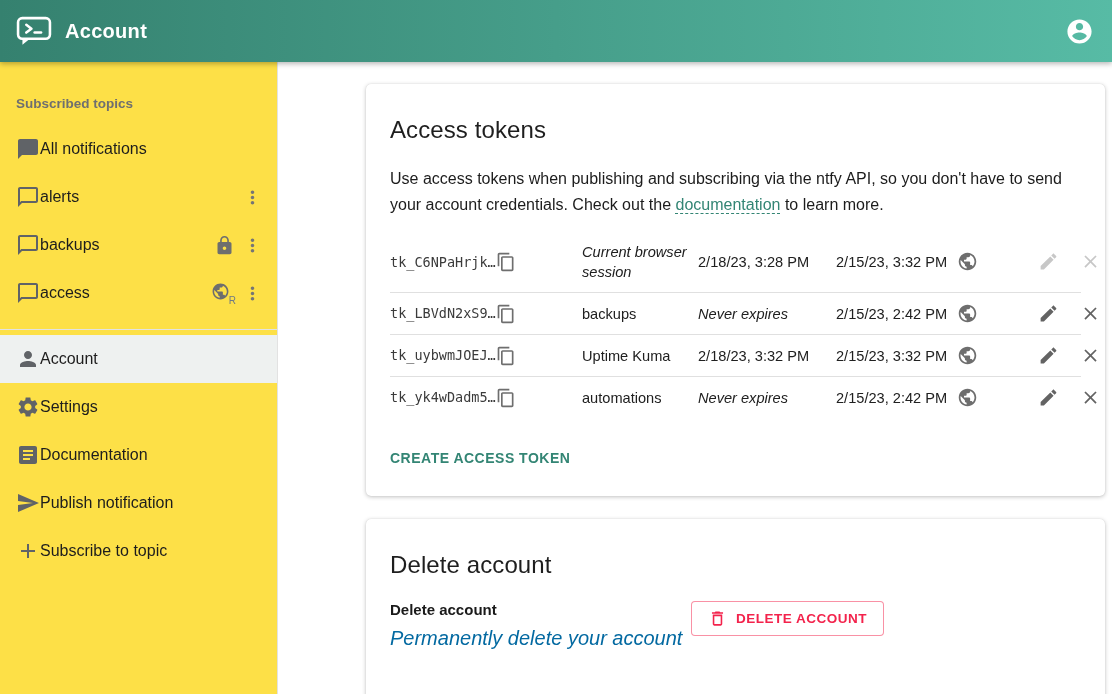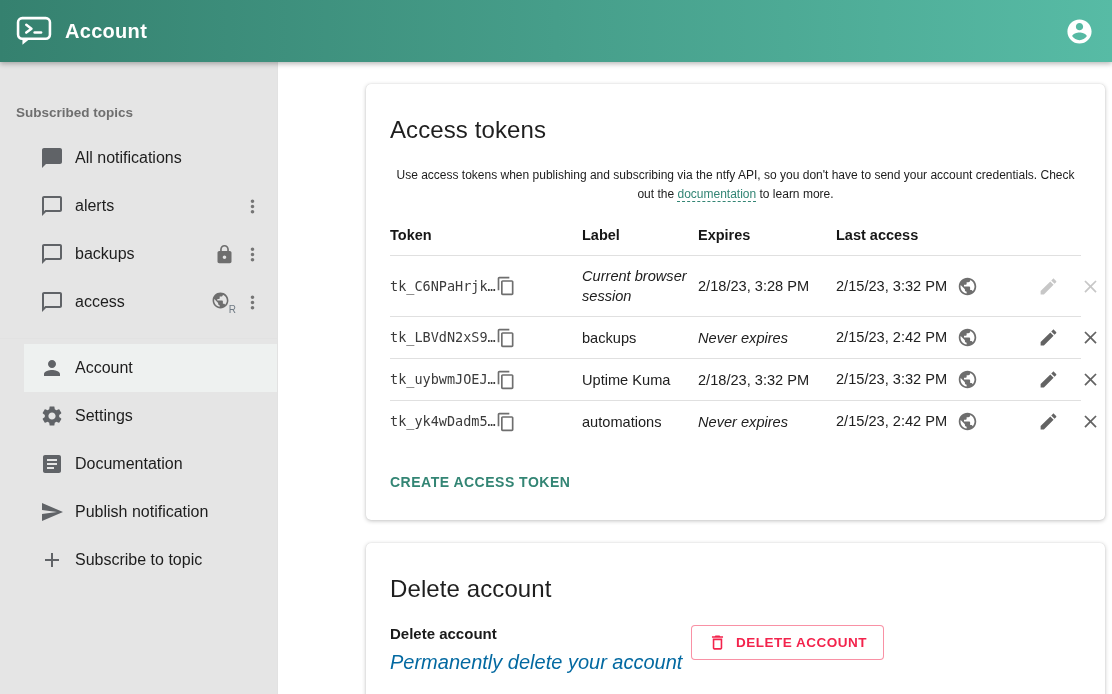--- a/index.html
+++ b/index.html
@@ -22,29 +22,29 @@
   }
   .appbar .logo { width: 36px; height: 32px; }
   .appbar-title { font-size: 20px; font-weight: 600; margin-left: 13px; letter-spacing: 0.3px; }
   .appbar .spacer { flex: 1; }
   .iconbtn { background: none; border: none; padding: 0; cursor: pointer; color: inherit; }
   .account-circle { width: 29px; height: 29px; color: #fff; }
 
   
   .sidebar {
     position: absolute; top: 62px; left: 0; width: 278px; bottom: 0;
-    background: #e5e5e5; border-right: 1px solid #e2e2e2;
-    padding-top: 31px;
+    background: #fde047; border-right: 1px solid #e2e2e2;
+    padding-top: 22px;
   }
   .section-label {
     padding: 12px 16px 14px; font-size: 13.5px; font-weight: 600; color: #6f6f6f;
   }
   .srow {
     height: 48px; display: flex; align-items: center;
-    padding: 0 14px 0 16px; gap: 11px; cursor: pointer; margin-left: 24px;
+    padding: 0 14px 0 16px; cursor: pointer;
   }
   .srow .ic { width: 24px; height: 24px; color: #606367; flex: none; }
   .srow .lbl { font-size: 16px; color: #1d1d1d; flex: 1; white-space: nowrap; }
   .minor { display: flex; align-items: center; gap: 7px; }
   .minor .mic { width: 21px; height: 21px; color: #6e6e6e; }
   .morevert { width: 21px; height: 21px; color: #757575; cursor: pointer; }
   .globe-r { position: relative; display: inline-block; width: 24px; height: 22px; }
   .globe-r .mic { width: 19px; height: 19px; }
   .globe-r .sub {
     position: absolute; right: -1px; bottom: -2px;
@@ -56,42 +56,42 @@
   
   .main { position: absolute; left: 279px; top: 62px; right: 0; bottom: 0; overflow: hidden; background: #fff; margin-left: 40px; }
   .card {
     width: 739px; margin-left: 47px; background: #fff;
     border-radius: 5px; padding: 24px;
     box-shadow: 0 1px 4px rgba(0,0,0,0.24), 0 0 1px rgba(0,0,0,0.14);
   }
   .card-tokens { margin-top: 22px; }
   .card-delete { margin-top: 23px; height: 240px; }
   .card h2 { font-size: 24px; font-weight: 400; color: #1e1e1e; margin: 8px 0 22px; letter-spacing: 0.1px; }
-  .desc { font-size: 12px; color: #1c1c1c; line-height: 1.62; margin: 0 0 14px; text-align: center; }
+  .desc { font-size: 16px; color: #1c1c1c; line-height: 1.62; margin: 0 0 14px; }
   .desc .doclink {
     color: #338574; cursor: pointer;
     text-decoration: underline dashed; text-decoration-thickness: 1px; text-underline-offset: 3px;
   }
 
   
   .thead, .trow {
     display: grid;
     grid-template-columns: 192px 116px 138px 202px 1fr;
     align-items: center;
   }
   .thead { border-bottom: 1px solid #e0e0e0; }
   .thead > div { font-size: 14.5px; font-weight: 700; color: #161616; padding: 8px 8px 12px 0; }
   .trow { border-bottom: 1px solid #e0e0e0; }
   .trow.last { border-bottom: none; }
   .cell { padding: 10px 10px 10px 0; font-size: 14.6px; color: #202020; line-height: 1.38; }
   .token-cell { display: flex; align-items: center; }
   .token-text { font-family: "DejaVu Sans Mono", monospace; font-size: 13.5px; color: #3b3b3b; white-space: nowrap; }
   .copy-btn { width: 20px; height: 20px; color: #6e6e6e; cursor: pointer; background: none; border: none; padding: 0; flex: none; }
   .italic { font-style: italic; }
-  .access-cell { display: flex; align-items: flex-start; gap: 10px; }
+  .access-cell { display: flex; align-items: center; gap: 10px; }
   .globe { width: 21px; height: 21px; color: #6e6e6e; flex: none; }
   .actions { display: flex; justify-content: flex-end; align-items: center; gap: 21px; padding: 10px 2px 10px 0; }
   .act { width: 21px; height: 21px; background: none; border: none; padding: 0; cursor: pointer; color: #636363; }
   .act.disabled { color: #c7c7c7; cursor: default; }
   .create-btn {
     margin-top: 24px; background: none; border: none; cursor: pointer;
     color: #338574; font-family: inherit; font-weight: 700; font-size: 14px;
     letter-spacing: 0.5px; padding: 8px 8px 6px 0;
   }
 
@@ -223,27 +223,20 @@
   </div>
 </nav>
 
 <main class="main">
 
   <section class="card card-tokens">
     <h2>Access tokens</h2>
     <p class="desc"><span>Use access tokens when publishing and subscribing via the ntfy API, so you don't have to send your account credentials. Check out the </span><span class="doclink">documentation</span><span> to learn more.</span></p>
 
     <div class="ttable">
-      <div class="thead">
-        <div>Token</div>
-        <div>Label</div>
-        <div>Expires</div>
-        <div>Last access</div>
-        <div></div>
-      </div>
 
       <div class="trow">
         <div class="cell token-cell">
           <span class="token-text">tk_C6NPaHrjk…</span>
           <button class="copy-btn">
             <svg viewBox="0 0 24 24" fill="currentColor">
                 <path d="M16 1H4c-1.1 0-2 .9-2 2v14h2V3h12V1zm3 4H8c-1.1 0-2 .9-2 2v14c0 1.1.9 2 2 2h11c1.1 0 2-.9 2-2V7c0-1.1-.9-2-2-2zm0 16H8V7h11v14z"></path>
               </svg>
           </button>
         </div>

